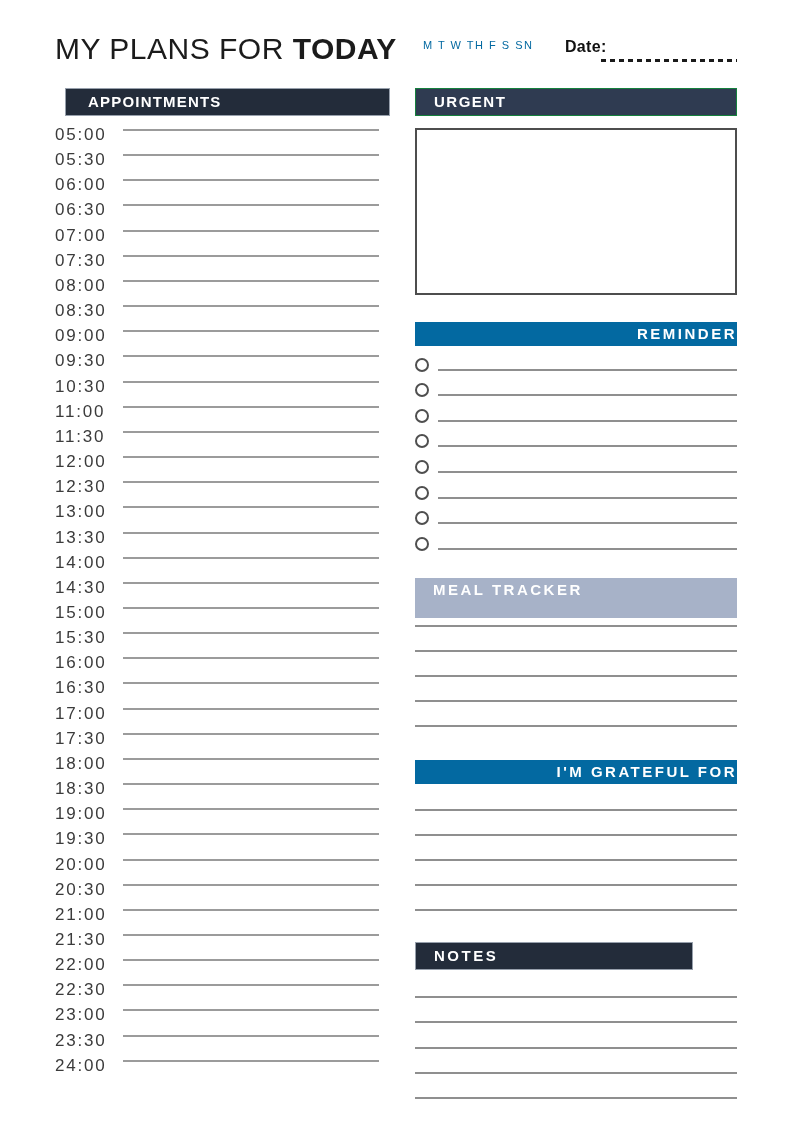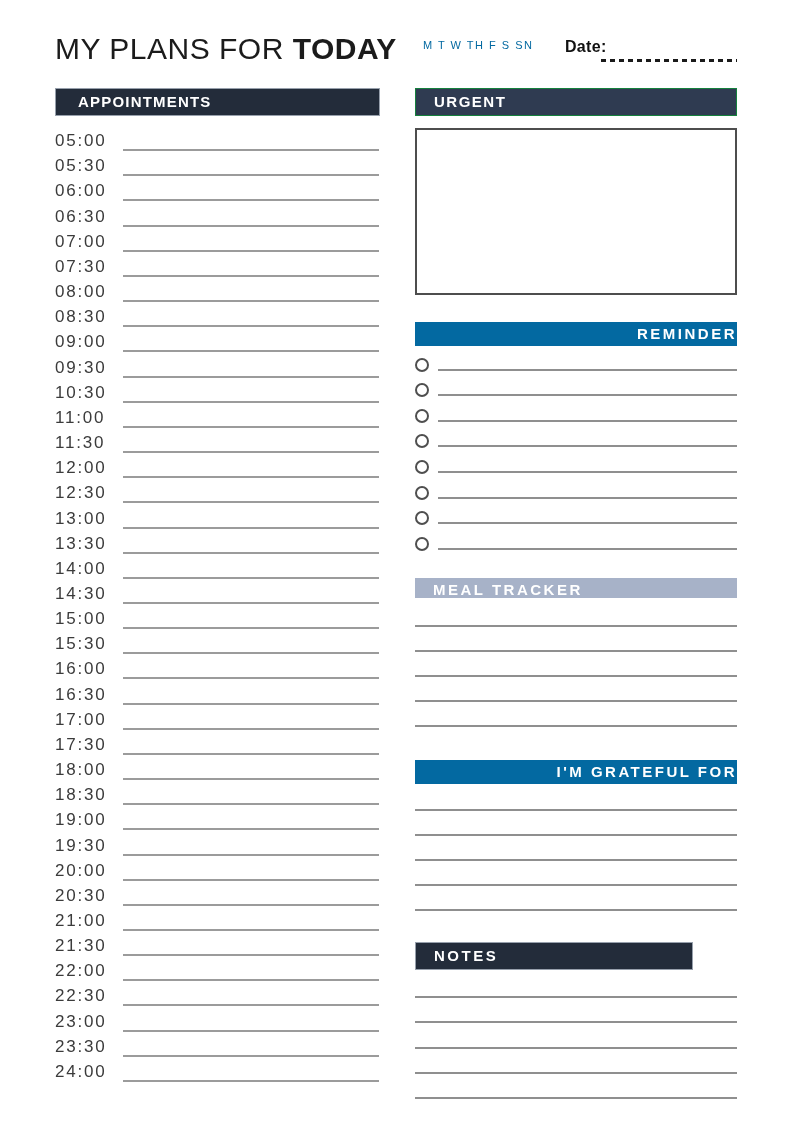--- a/index.html
+++ b/index.html
@@ -18,30 +18,30 @@
   .date-line { position:absolute; left:601px; top:59px; width:136px; height:3px;
     background:repeating-linear-gradient(90deg,#1a1a1a 0 5px,transparent 5px 9px); }
 
   
   .bar { position:absolute; color:#fff; font-weight:700; font-size:15px; white-space:nowrap; }
   .bar-dark  { background:#232C3A; border:1px solid #97a0ac; }
   .bar-navy  { background:#2F3B51; border:1px solid #15803d; }
   .bar-slate { background:#0369a1;text-align:right; }
   .bar-lslate{ background:#A7B2C8; }
 
-  .appt-bar   { left:55px;  top:88px;  width:325px; height:28px; line-height:26px; padding-left:22px; letter-spacing:1.2px; }
+  .appt-bar   { left:65px;  top:88px;  width:325px; height:28px; line-height:26px; padding-left:22px; letter-spacing:1.2px; }
   .urgent-bar { left:415px; top:88px;  width:322px; height:28px; line-height:26px; padding-left:18px; letter-spacing:1.5px; }
   .rem-bar    { left:415px; top:322px; width:322px; height:24px; line-height:24px; padding-left:18px; letter-spacing:2.5px; }
-  .meal-bar   { left:415px; top:578px; width:322px; height:20px; line-height:24px; padding-left:18px; letter-spacing:2.5px; }
+  .meal-bar   { left:415px; top:578px; width:322px; height:40px; line-height:24px; padding-left:18px; letter-spacing:2.5px; }
   .grat-bar   { left:415px; top:760px; width:322px; height:24px; line-height:24px; padding-left:18px; letter-spacing:2.5px; }
   .notes-bar  { left:415px; top:942px; width:278px; height:28px; line-height:26px; padding-left:18px; letter-spacing:2.5px; }
 
   
   .appt-rows { position:absolute; left:55px; top:126px; width:324px; }
-  .appt-row  { height:25.17px; display:flex; align-items:flex-end; }
+  .appt-row  { height:25.17px; display:flex; }
   .appt-time { flex:none; width:66px; font-size:17px; color:#3b3b3b; letter-spacing:1.8px; line-height:1; padding-bottom:2px; }
   .appt-line { flex:1; height:5px; border-bottom:2px solid #9b9b9b; margin-left:2px; }
 
   
   .urgent-box { position:absolute; left:415px; top:128px; width:322px; height:167px; border:2px solid #4d4d4d; background:#fff; }
 
   
   .rem-rows { position:absolute; left:415px; top:346px; width:322px; }
   .rem-row  { height:25.6px; display:flex; align-items:flex-end; }
   .rem-circle { flex:none; width:14px; height:14px; border:2px solid #4f4f4f; border-radius:50%; background:#fff; }

